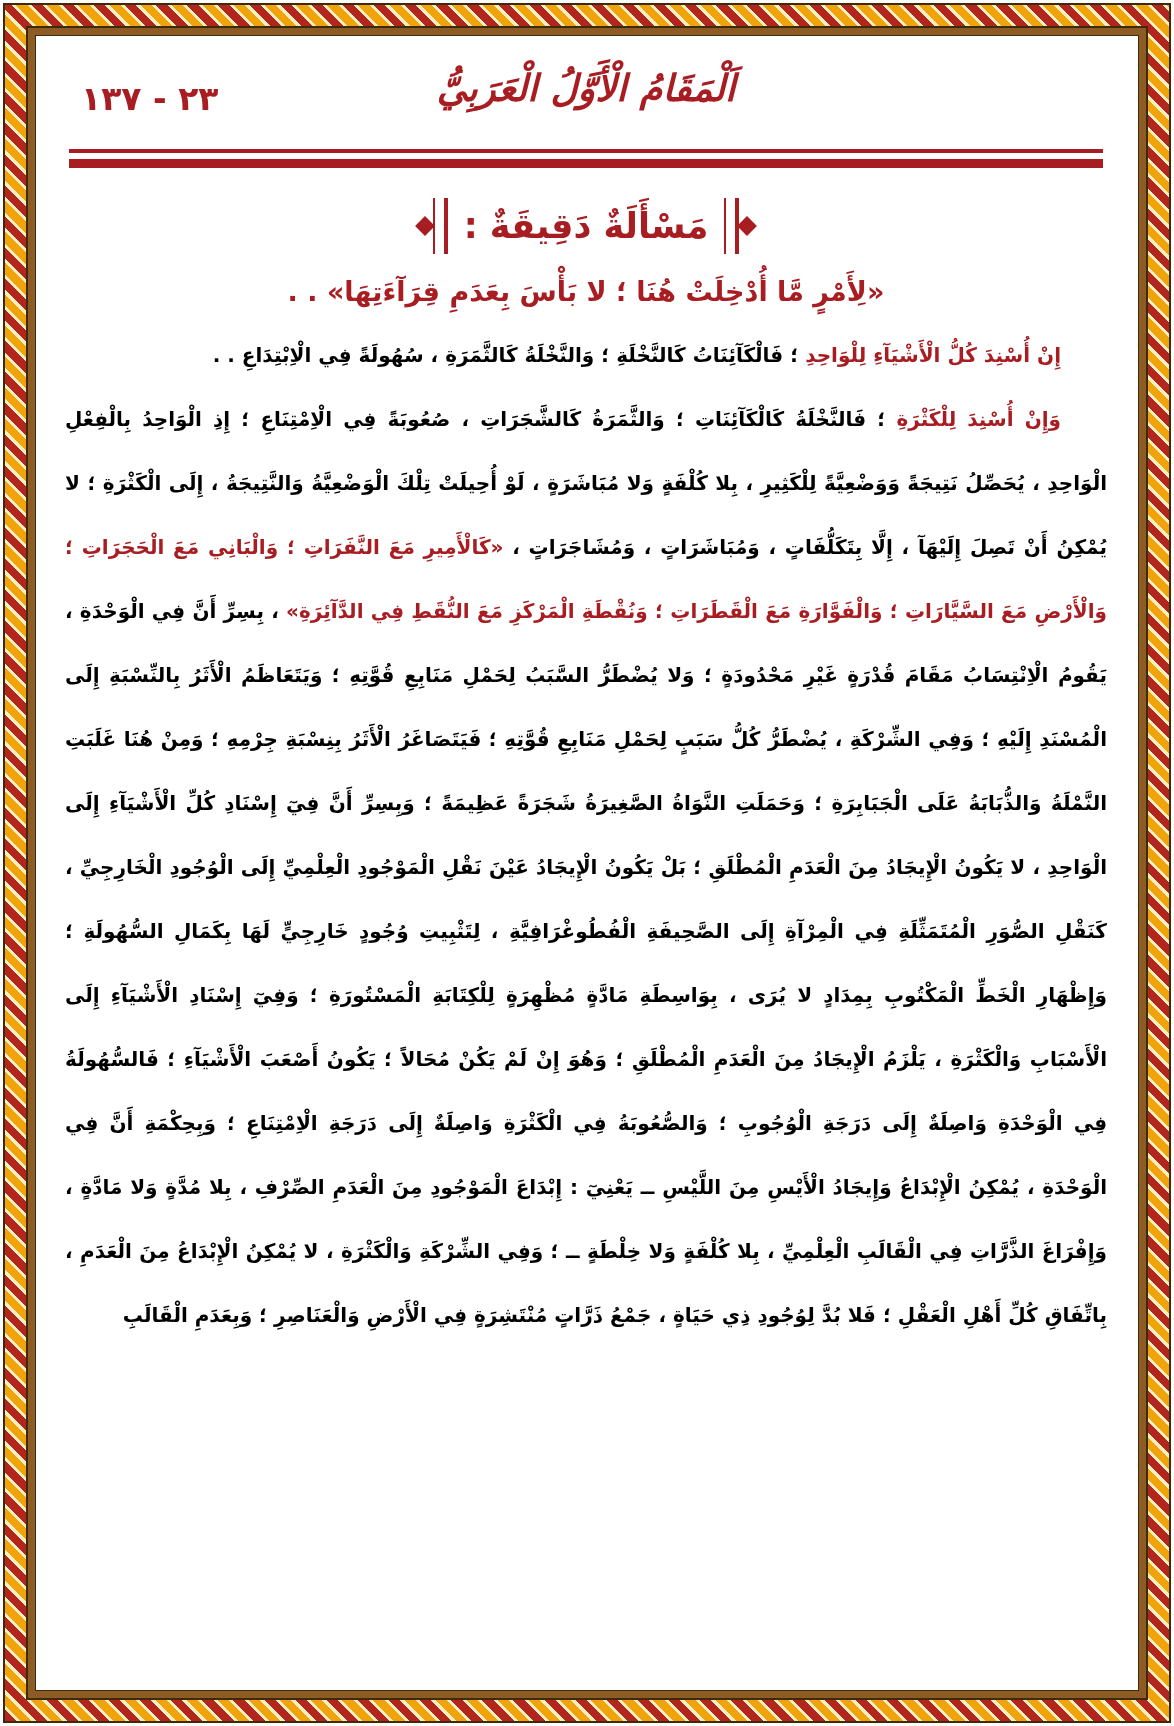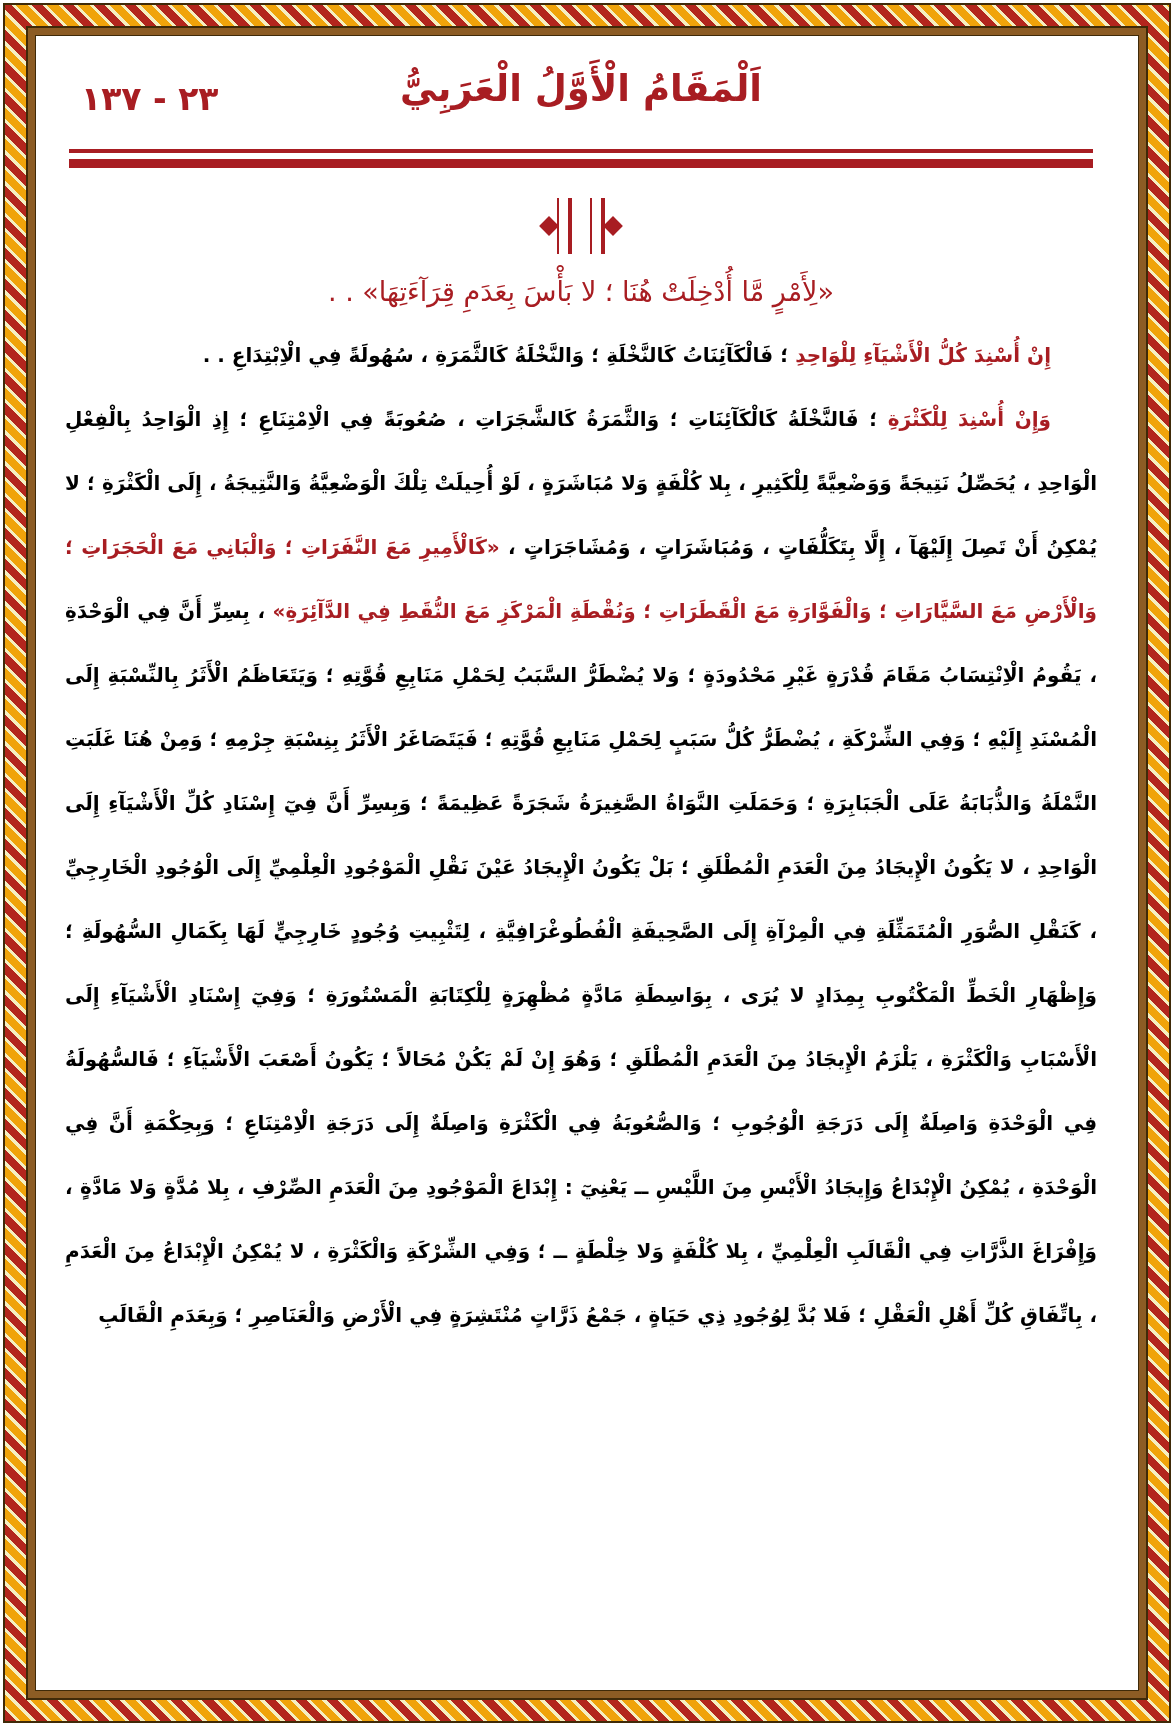--- a/index.html
+++ b/index.html
@@ -20,33 +20,34 @@
   .page{
     position:absolute;inset:23px;
     background:#ffffff;
     border:7px solid #8c5c24;
     outline:2px solid #3f2a08;
     box-shadow:inset 0 0 0 1px #3f2a08;
   }
   
   .content{
     position:absolute;inset:0;
-    padding:26px 42px 20px 30px;
+    padding:26px 32px 20px 30px;
     direction:rtl;
     color:#000;
   }
   .header{position:relative;height:78px;}
   .page-number{
     position:absolute;left:16px;top:18px;
     color:var(--accent);font-weight:bold;font-size:33px;letter-spacing:1px;
     direction:rtl;
   }
   .page-title{
     text-align:center;color:var(--accent);font-weight:bold;font-size:37px;
     padding-top:6px;
+    font-style:italic;
   }
   .title-rule{margin:10px 4px 0 4px;}
   .title-rule .thin{height:4px;background:var(--accent);}
   .title-rule .gap{height:6px;}
   .title-rule .thick{height:9px;background:var(--accent);}
 
   .section-heading{
     margin-top:30px;display:flex;justify-content:center;align-items:center;gap:14px;
     color:var(--accent);font-weight:bold;font-size:35px;
   }
@@ -59,21 +60,21 @@
   .bracket::after{ 
     content:"";position:absolute;top:50%;width:14px;height:14px;background:var(--accent);
     transform:translateY(-50%) rotate(45deg);
   }
   .bracket-r::before{left:2px;}
   .bracket-r::after{right:2px;}
   .bracket-l::before{right:2px;}
   .bracket-l::after{left:2px;}
 
   .section-note{
-    margin-top:22px;text-align:center;color:var(--accent);font-weight:normal;font-size:27px;
+    margin-top:22px;text-align:center;color:var(--accent);font-weight:bold;font-size:27px;
   }
 
   .body-text{margin-top:16px;}
   .para{
     margin:0;font-size:20px;font-weight:bold;line-height:64px;
     text-align:justify;text-justify:inter-word;text-indent:46px;
   }
   .run.red{color:var(--accent);}
   .run.black{color:#000;}
 </style>
@@ -90,20 +91,21 @@
       </div>
 
       <div class="title-rule">
         <div class="thin"></div>
         <div class="gap"></div>
         <div class="thick"></div>
       </div>
 
       <div class="section-heading">
         <span class="bracket bracket-r"></span>
+        <span>مَسْأَلَةٌ دَقِيقَةٌ :</span>
         <span class="bracket bracket-l"></span>
       </div>
 
       <div class="section-note">«لِأَمْرٍ مَّا أُدْخِلَتْ هُنَا ؛ لا بَأْسَ بِعَدَمِ قِرَآءَتِهَا» . .</div>
 
       <div class="body-text">
           <p class="para"><span class="run red">إِنْ أُسْنِدَ كُلُّ الْأَشْيَآءِ لِلْوَاحِدِ</span><span class="run black"> ؛ فَالْكَآئِنَاتُ كَالنَّخْلَةِ ؛ وَالنَّخْلَةُ كَالثَّمَرَةِ ، سُهُولَةً فِي الْاِبْتِدَاعِ . .</span></p>
           <p class="para"><span class="run red">وَإِنْ أُسْنِدَ لِلْكَثْرَةِ</span><span class="run black"> ؛ فَالنَّخْلَةُ كَالْكَآئِنَاتِ ؛ وَالثَّمَرَةُ كَالشَّجَرَاتِ ، صُعُوبَةً فِي الْاِمْتِنَاعِ ؛ إِذِ الْوَاحِدُ بِالْفِعْلِ الْوَاحِدِ ، يُحَصِّلُ نَتِيجَةً وَوَضْعِيَّةً لِلْكَثِيرِ ، بِلا كُلْفَةٍ وَلا مُبَاشَرَةٍ ، لَوْ أُحِيلَتْ تِلْكَ الْوَضْعِيَّةُ وَالنَّتِيجَةُ ، إِلَى الْكَثْرَةِ ؛ لا يُمْكِنُ أَنْ تَصِلَ إِلَيْهَآ ، إِلَّا بِتَكَلُّفَاتٍ ، وَمُبَاشَرَاتٍ ، وَمُشَاجَرَاتٍ ، </span><span class="run red">«كَالْأَمِيرِ مَعَ النَّفَرَاتِ ؛ وَالْبَانِي مَعَ الْحَجَرَاتِ ؛ وَالْأَرْضِ مَعَ السَّيَّارَاتِ ؛ وَالْفَوَّارَةِ مَعَ الْقَطَرَاتِ ؛ وَنُقْطَةِ الْمَرْكَزِ مَعَ النُّقَطِ فِي الدَّآئِرَةِ»</span><span class="run black"> ، بِسِرِّ أَنَّ فِي الْوَحْدَةِ ، يَقُومُ الْاِنْتِسَابُ مَقَامَ قُدْرَةٍ غَيْرِ مَحْدُودَةٍ ؛ وَلا يُضْطَرُّ السَّبَبُ لِحَمْلِ مَنَابِعِ قُوَّتِهِ ؛ وَيَتَعَاظَمُ الْأَثَرُ بِالنِّسْبَةِ إِلَى الْمُسْنَدِ إِلَيْهِ ؛ وَفِي الشِّرْكَةِ ، يُضْطَرُّ كُلُّ سَبَبٍ لِحَمْلِ مَنَابِعِ قُوَّتِهِ ؛ فَيَتَصَاغَرُ الْأَثَرُ بِنِسْبَةِ جِرْمِهِ ؛ وَمِنْ هُنَا غَلَبَتِ النَّمْلَةُ وَالذُّبَابَةُ عَلَى الْجَبَابِرَةِ ؛ وَحَمَلَتِ النَّوَاةُ الصَّغِيرَةُ شَجَرَةً عَظِيمَةً ؛ وَبِسِرِّ أَنَّ فِيٓ إِسْنَادِ كُلِّ الْأَشْيَآءِ إِلَى الْوَاحِدِ ، لا يَكُونُ الْإِيجَادُ مِنَ الْعَدَمِ الْمُطْلَقِ ؛ بَلْ يَكُونُ الْإِيجَادُ عَيْنَ نَقْلِ الْمَوْجُودِ الْعِلْمِيِّ إِلَى الْوُجُودِ الْخَارِجِيِّ ، كَنَقْلِ الصُّوَرِ الْمُتَمَثِّلَةِ فِي الْمِرْآةِ إِلَى الصَّحِيفَةِ الْفُطُوغْرَافِيَّةِ ، لِتَثْبِيتِ وُجُودٍ خَارِجِيٍّ لَهَا بِكَمَالِ السُّهُولَةِ ؛ وَإِظْهَارِ الْخَطِّ الْمَكْتُوبِ بِمِدَادٍ لا يُرَى ، بِوَاسِطَةِ مَادَّةٍ مُظْهِرَةٍ لِلْكِتَابَةِ الْمَسْتُورَةِ ؛ وَفِيٓ إِسْنَادِ الْأَشْيَآءِ إِلَى الْأَسْبَابِ وَالْكَثْرَةِ ، يَلْزَمُ الْإِيجَادُ مِنَ الْعَدَمِ الْمُطْلَقِ ؛ وَهُوَ إِنْ لَمْ يَكُنْ مُحَالاً ؛ يَكُونُ أَصْعَبَ الْأَشْيَآءِ ؛ فَالسُّهُولَةُ فِي الْوَحْدَةِ وَاصِلَةٌ إِلَى دَرَجَةِ الْوُجُوبِ ؛ وَالصُّعُوبَةُ فِي الْكَثْرَةِ وَاصِلَةٌ إِلَى دَرَجَةِ الْاِمْتِنَاعِ ؛ وَبِحِكْمَةِ أَنَّ فِي الْوَحْدَةِ ، يُمْكِنُ الْإِبْدَاعُ وَإِيجَادُ الْأَيْسِ مِنَ اللَّيْسِ ــ يَعْنِيٓ : إِبْدَاعَ الْمَوْجُودِ مِنَ الْعَدَمِ الصِّرْفِ ، بِلا مُدَّةٍ وَلا مَادَّةٍ ، وَإِفْرَاغَ الذَّرَّاتِ فِي الْقَالَبِ الْعِلْمِيِّ ، بِلا كُلْفَةٍ وَلا خِلْطَةٍ ــ ؛ وَفِي الشِّرْكَةِ وَالْكَثْرَةِ ، لا يُمْكِنُ الْإِبْدَاعُ مِنَ الْعَدَمِ ، بِاتِّفَاقِ كُلِّ أَهْلِ الْعَقْلِ ؛ فَلا بُدَّ لِوُجُودِ ذِي حَيَاةٍ ، جَمْعُ ذَرَّاتٍ مُنْتَشِرَةٍ فِي الْأَرْضِ وَالْعَنَاصِرِ ؛ وَبِعَدَمِ الْقَالَبِ</span></p>
         </div>
 

